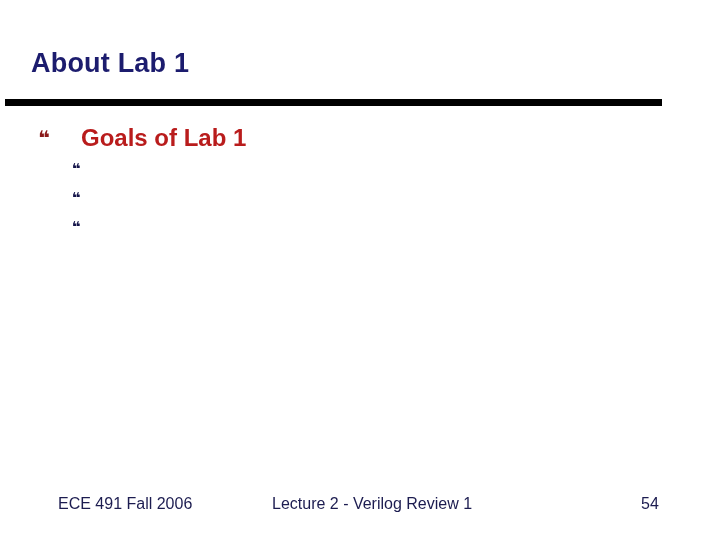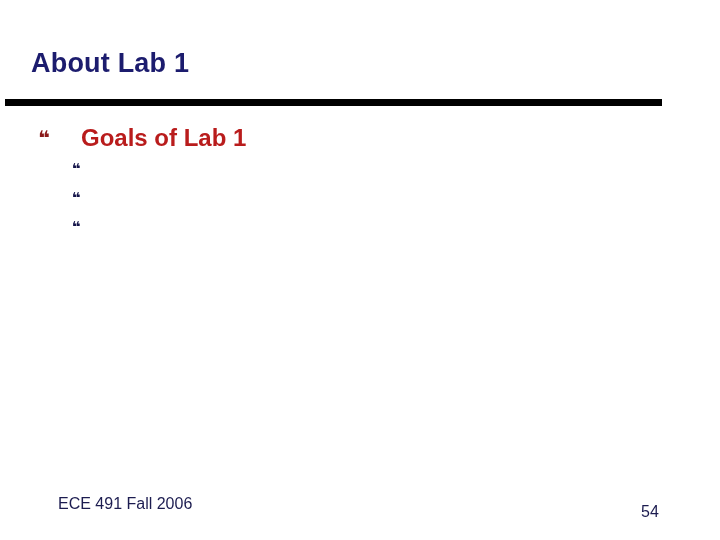--- a/index.html
+++ b/index.html
@@ -114,21 +114,21 @@
   }
   .footer-center {
     position: absolute;
     left: 272px;
     top: 0;
     white-space: nowrap;
   }
   .footer-page {
     position: absolute;
     left: 641px;
-    top: 8px;
+    top: 0;
     white-space: nowrap;
   }
 </style>
 </head>
 <body>
 
 <div class="slide">
 
   <div class="slide-title">About Lab 1</div>
 
@@ -153,16 +153,17 @@
 
       <div class="bullet-l2">
         <span class="glyph">❝</span>
       </div>
 
     </div>
   </div>
 
   <div class="footer">
     <span class="footer-left">ECE 491 Fall 2006</span>
+    <span class="footer-center">Lecture 2 - Verilog Review 1</span>
     <span class="footer-page">54</span>
   </div>
 
 </div>
 
 </body></html>

